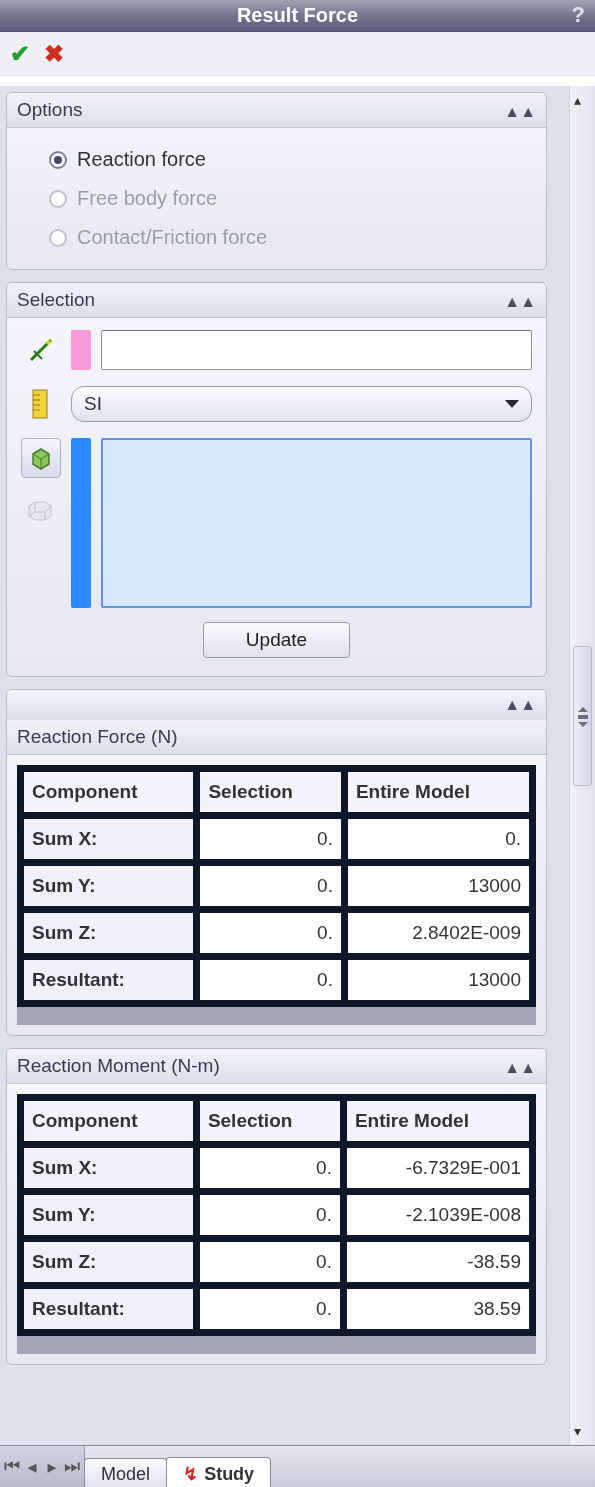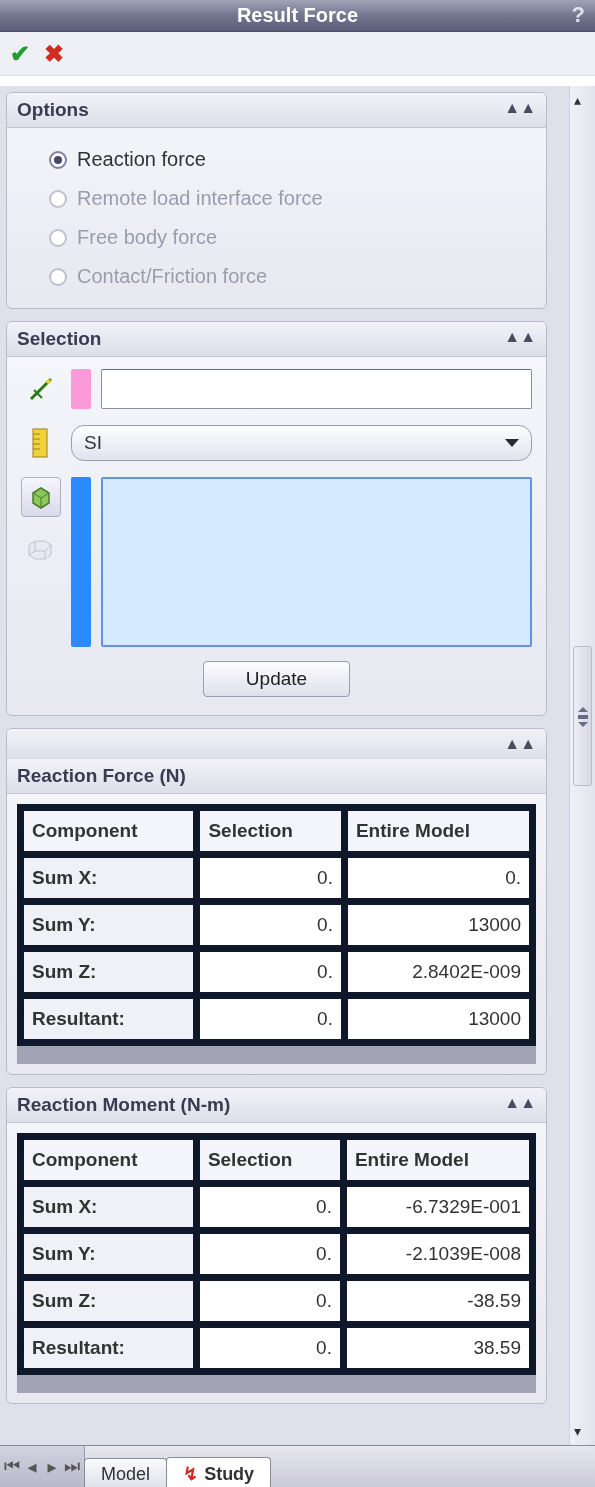--- a/index.html
+++ b/index.html
@@ -96,25 +96,25 @@
   .scroll-thumb .grip .m { width:8px;height:4px;background:#6a6c86;display:block;}
 
   .section {
     background: linear-gradient(to bottom, #f6f7fb, #e7e8f0);
     border: 1px solid #b9bbcb;
     border-radius: 6px;
     margin-bottom: 12px;
   }
   .section-header {
     display: flex;
-    align-items: flex-start;
+    align-items: flex-end;
     justify-content: space-between;
     padding: 6px 10px;
     font-size: 19px;
-    font-weight: bold;
+    font-weight: normal;
     color: #3a3b50;
     background: linear-gradient(to bottom, #f2f3f9 0%, #dcdee9 100%);
     border-bottom: 1px solid #c3c4d2;
     border-radius: 6px 6px 0 0;
     cursor: pointer;
   }
   .section-body {
     padding: 12px 14px;
   }
   .collapse-caret {
@@ -301,24 +301,20 @@
       <div class="section-header">
         <span>Options</span>
         <span class="collapse-caret">▲▲</span>
       </div>
       <div class="section-body">
         <div class="radio-row">
           <span class="radio-outer">
               <span class="dot"></span>
             </span>
           <span>Reaction force</span>
-        </div>
-        <div class="radio-row disabled">
-          <span class="radio-outer"></span>
-          <span>Remote load interface force</span>
         </div>
         <div class="radio-row disabled">
           <span class="radio-outer"></span>
           <span>Free body force</span>
         </div>
         <div class="radio-row disabled">
           <span class="radio-outer"></span>
           <span>Contact/Friction force</span>
         </div>
       </div>

